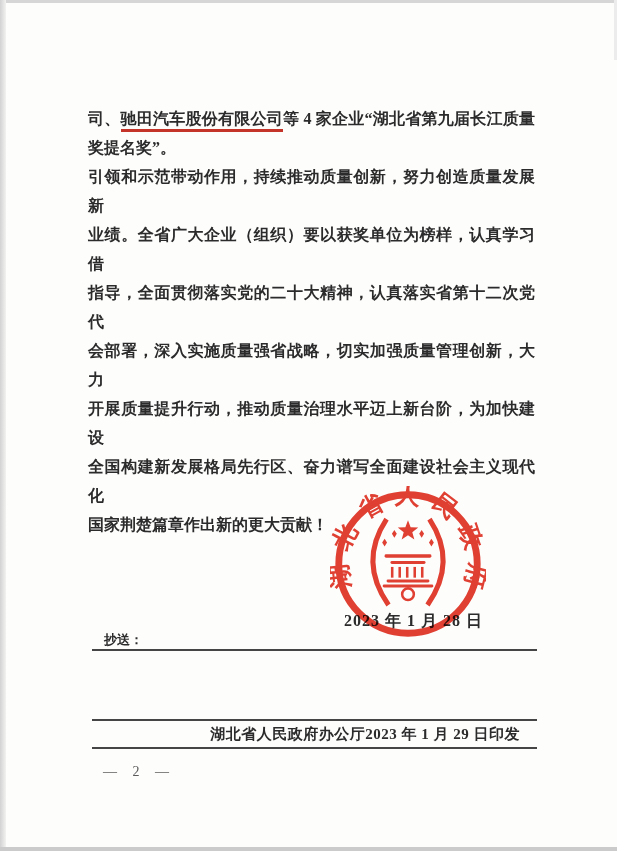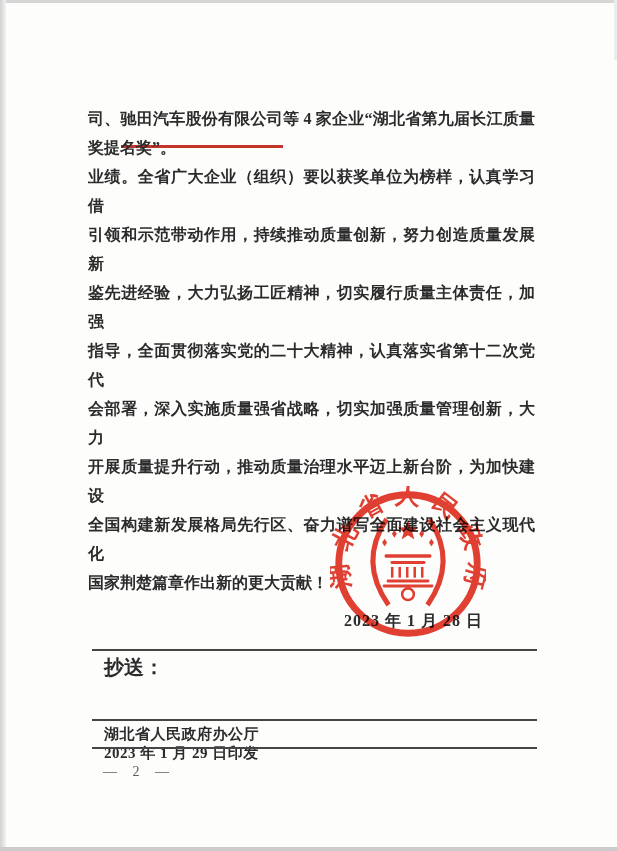--- a/index.html
+++ b/index.html
@@ -21,47 +21,47 @@
   .edge-bottom{position:absolute;bottom:0;left:0;right:0;height:4px;background:#cbcbcb;}
   .edge-right{position:absolute;top:0;right:0;width:3px;height:60px;background:#ececec;}
 
   .body-text{
     position:absolute;left:88px;top:104px;width:447px;
     font-size:16px;line-height:29px;font-weight:600;
   }
   .line{text-align:justify;text-justify:inter-character;white-space:nowrap;}
   .line.just{text-align-last:justify;white-space:normal;}
   .line.first{text-indent:33px;}
-  .red-underline{border-bottom:3px solid var(--underline-red);padding-bottom:18px;}
+  .red-underline{border-bottom:3px solid var(--underline-red);padding-bottom:2px;}
 
   .seal-date{
     position:absolute;left:344px;top:611px;width:160px;
     font-size:16px;font-weight:600;letter-spacing:1px;z-index:1;
   }
   .seal{
     position:absolute;left:330px;top:486px;width:156px;height:156px;z-index:2;
     color:var(--seal-red);mix-blend-mode:multiply;opacity:.95;
   }
 
   .rule{position:absolute;left:92px;width:445px;height:2px;background:var(--rule);}
   .rule-1{top:649px;}
   .rule-2{top:719px;height:1.6px;}
   .rule-3{top:747px;}
 
   .cc-block{
-    position:absolute;left:104px;top:657px;width:434px;
-    display:flex;font-size:20px;line-height:21px;font-weight:600;
+    position:absolute;left:104px;top:629px;width:434px;
+    display:flex;font-size:13px;line-height:21px;font-weight:600;
   }
   .cc-label{white-space:nowrap;}
   .cc-lines{flex:1;}
 
   .issuer-row{
     position:absolute;left:104px;top:725px;width:416px;
     display:flex;justify-content:flex-end;
-    font-size:15px;font-weight:600;letter-spacing:.5px;flex-direction:column;
+    font-size:15px;font-weight:600;letter-spacing:.5px;
   }
 
   .page-num{
     position:absolute;left:103px;top:764px;
     font-size:14px;color:#5a5a5a;letter-spacing:6px;
   }
 </style>
 </head>
 <body>
 
@@ -70,23 +70,22 @@
   <div class="edge-left"></div>
   <div class="edge-bottom"></div>
   <div class="edge-right"></div>
 
   <div class="body-text">
       <div>
         <div class="line just"><span>司、</span><span class="red-underline">驰田汽车股份有限公司</span><span>等 4 家企业“湖北省第九届长江质量</span></div>
         <div class="line">奖提名奖”。</div>
       </div>
       <div>
+        <div class="line just">引领和示范带动作用，持续推动质量创新，努力创造质量发展新</div>
         <div class="line just">业绩。全省广大企业（组织）要以获奖单位为榜样，认真学习借</div>
-        <div class="line just">引领和示范带动作用，持续推动质量创新，努力创造质量发展新</div>
-        <div class="line just">鉴先进经验，大力弘扬工匠精神，切实履行质量主体责任，加强</div>
       </div>
       <div>
         <div class="line just">指导，全面贯彻落实党的二十大精神，认真落实省第十二次党代</div>
         <div class="line just">会部署，深入实施质量强省战略，切实加强质量管理创新，大力</div>
         <div class="line just">开展质量提升行动，推动质量治理水平迈上新台阶，为加快建设</div>
         <div class="line just">全国构建新发展格局先行区、奋力谱写全面建设社会主义现代化</div>
         <div class="line">国家荆楚篇章作出新的更大贡献！</div>
       </div>
     </div>
 

